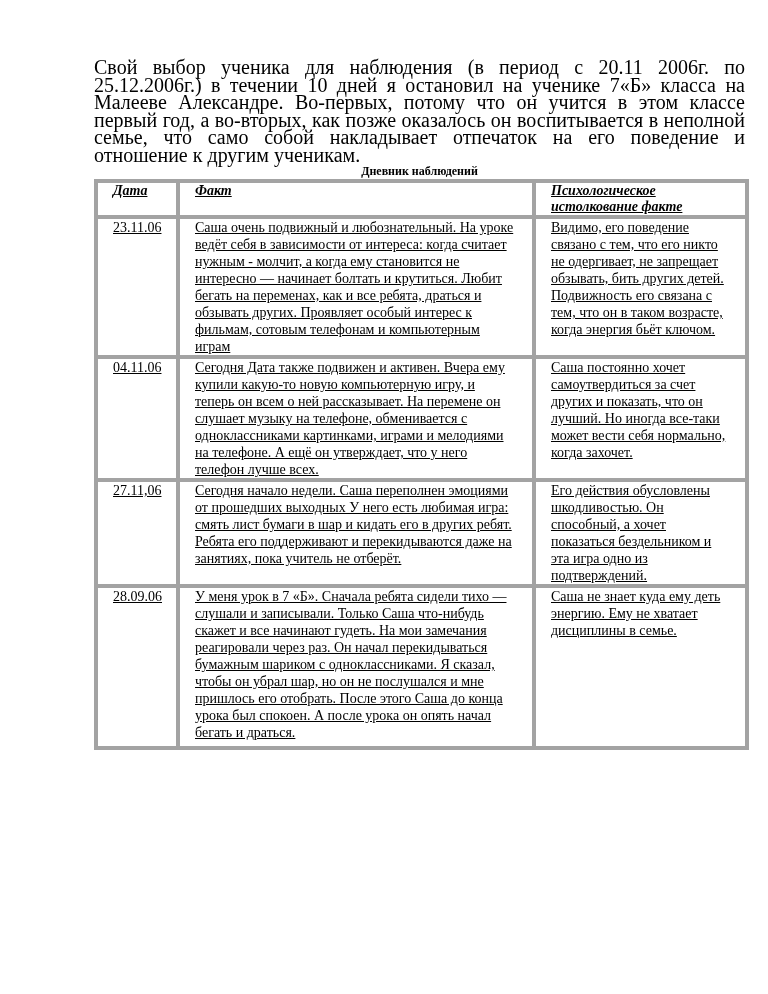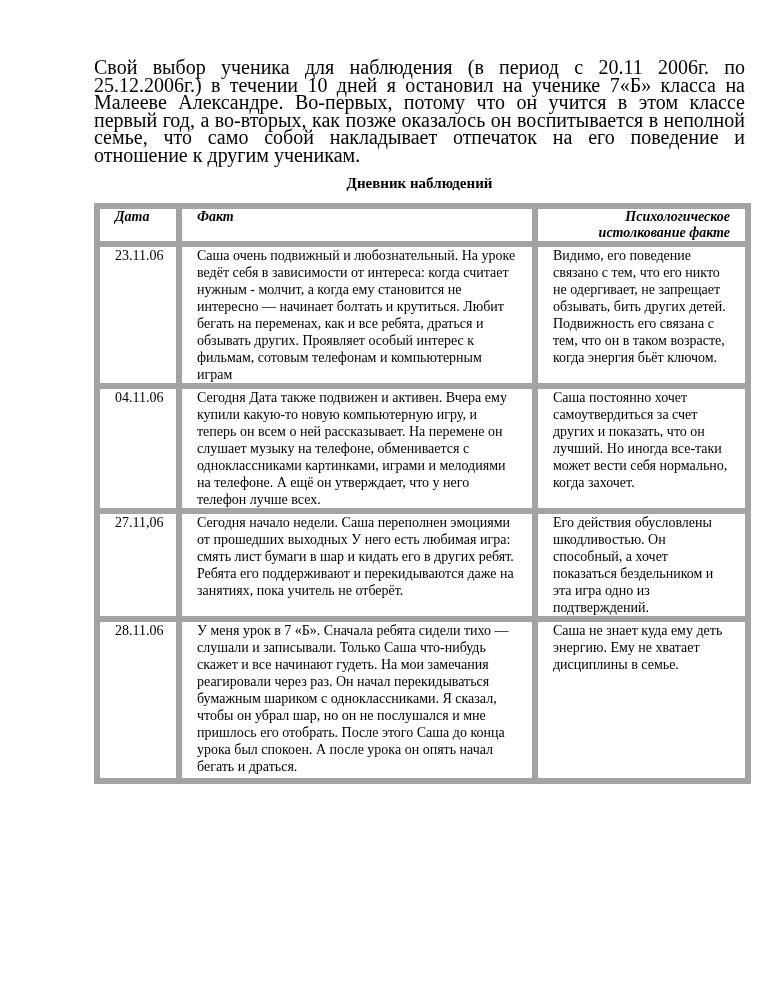--- a/index.html
+++ b/index.html
@@ -23,47 +23,48 @@
     margin: 0;
     font-size: 20px;
     line-height: 17.5px;
     text-align: justify;
   }
   .para.indent {
     text-indent: 9px;
     text-align: left;
   }
   .table-title {
-    font-size: 15px;
+    font-size: 12px;
     line-height: 15px;
     font-weight: bold;
     text-align: center;
-    margin: 12px;
+    margin: 0;
   }
   table.diary {
     border-collapse: collapse;
     table-layout: fixed;
     width: 651px;
     font-size: 14px;
     line-height: 17px;
   }
   table.diary th, table.diary td {
-    border: 6px solid #a3a3a3;
+    border: 4px solid #a3a3a3;
     vertical-align: top;
     padding: 0 15px;
     overflow: hidden;
+    text-decoration: underline;
   }
   table.diary th {
     font-weight: bold;
     font-style: italic;
     text-align: left;
     line-height: 16px;
   }
   table.diary th.col-interp-h {
-    text-align: right;
+    text-align: left;
   }
   col.c-date   { width: 82px; }
   col.c-fact   { width: 356px; }
   col.c-interp { width: 213px; }
   tr.hdr { height: 32px; }
   tr.r0  { height: 128px; }
   tr.r1  { height: 115px; }
   tr.r2  { height: 97px; }
   tr.r3  { height: 162px; }
 </style>
@@ -100,20 +101,20 @@
         <td>04.11.06</td>
         <td>Сегодня Дата также подвижен и активен. Вчера ему купили какую-то новую компьютерную игру, и теперь он всем о ней рассказывает. На перемене он слушает музыку на телефоне, обменивается с одноклассниками картинками, играми и мелодиями на телефоне. А ещё он утверждает, что у него телефон лучше всех.</td>
         <td>Саша постоянно хочет самоутвердиться за счет других и показать, что он лучший. Но иногда все-таки может вести себя нормально, когда захочет.</td>
       </tr>
       <tr class="r2">
         <td>27.11,06</td>
         <td>Сегодня начало недели. Саша переполнен эмоциями от прошедших выходных У него есть любимая игра: смять лист бумаги в шар и кидать его в других ребят. Ребята его поддерживают и перекидываются даже на занятиях, пока учитель не отберёт.</td>
         <td>Его действия обусловлены шкодливостью. Он способный, а хочет показаться бездельником и эта игра одно из подтверждений.</td>
       </tr>
       <tr class="r3">
-        <td>28.11.06</td>
+        <td>28.09.06</td>
         <td>У меня урок в 7 «Б». Сначала ребята сидели тихо — слушали и записывали. Только Саша что-нибудь скажет и все начинают гудеть. На мои замечания реагировали через раз. Он начал перекидываться бумажным шариком с одноклассниками. Я сказал, чтобы он убрал шар, но он не послушался и мне пришлось его отобрать. После этого Саша до конца урока был спокоен. А после урока он опять начал бегать и драться.</td>
         <td>Саша не знает куда ему деть энергию. Ему не хватает дисциплины в семье.</td>
       </tr>
     </tbody>
   </table>
 
 </div>
 
 </body></html>

